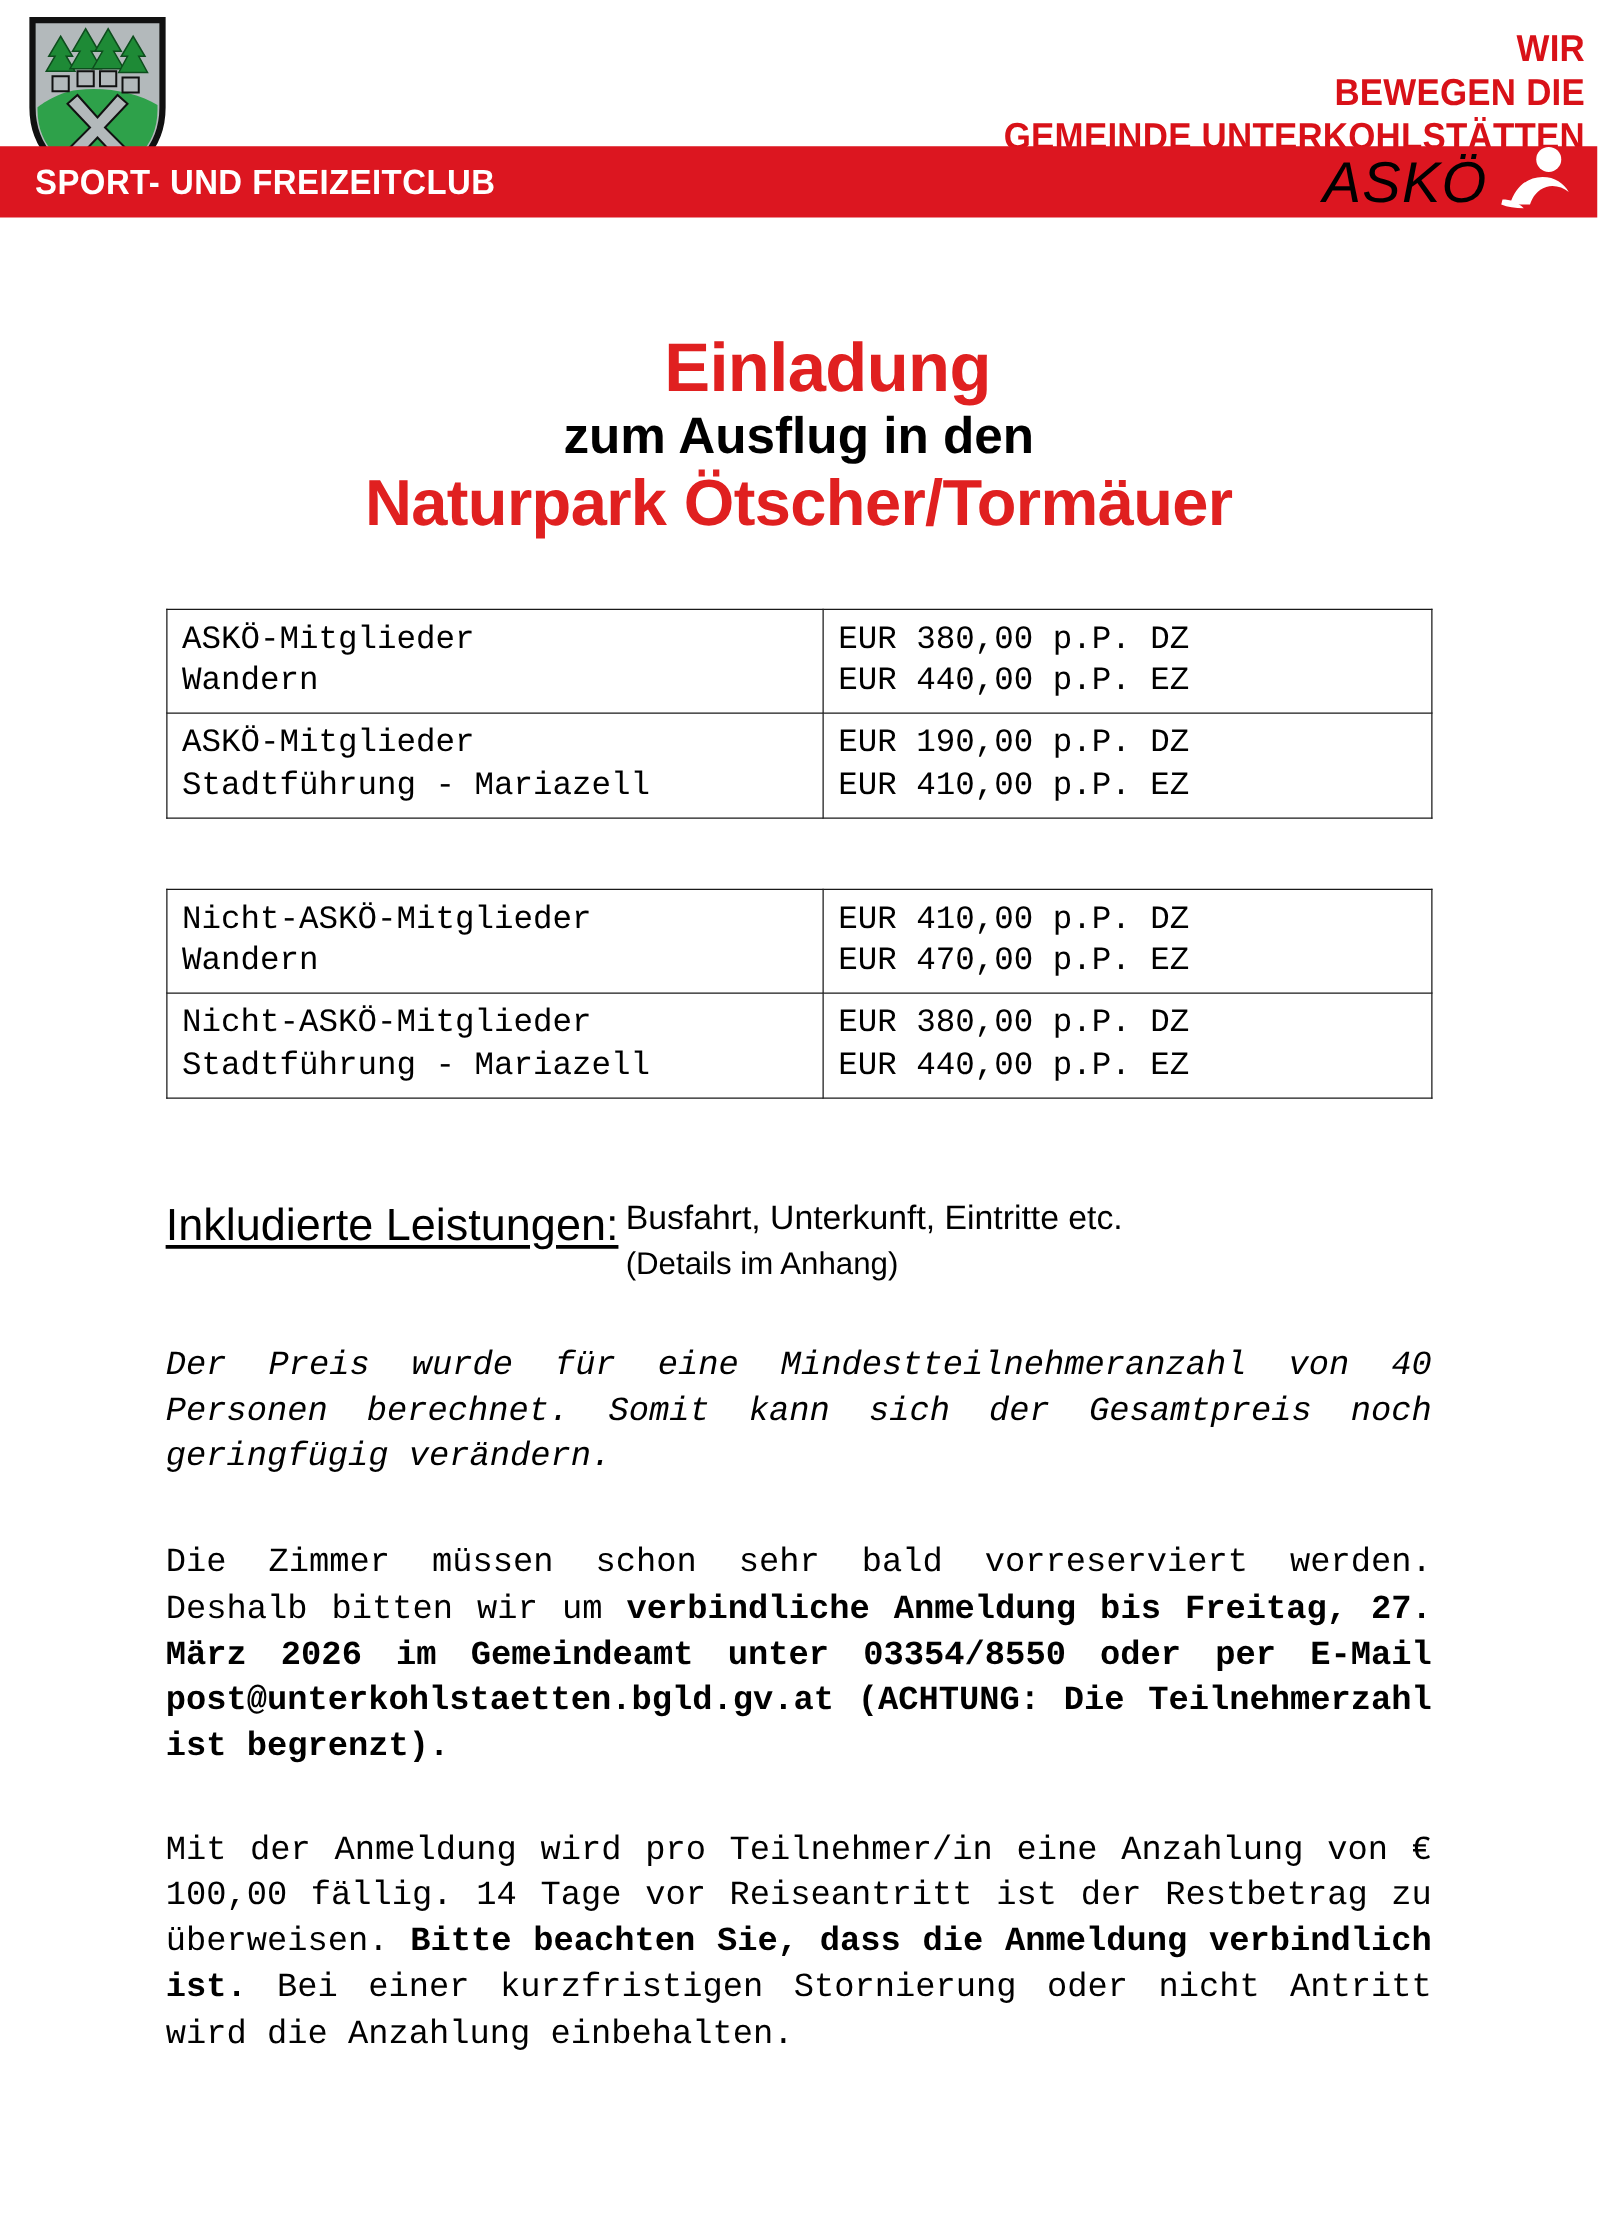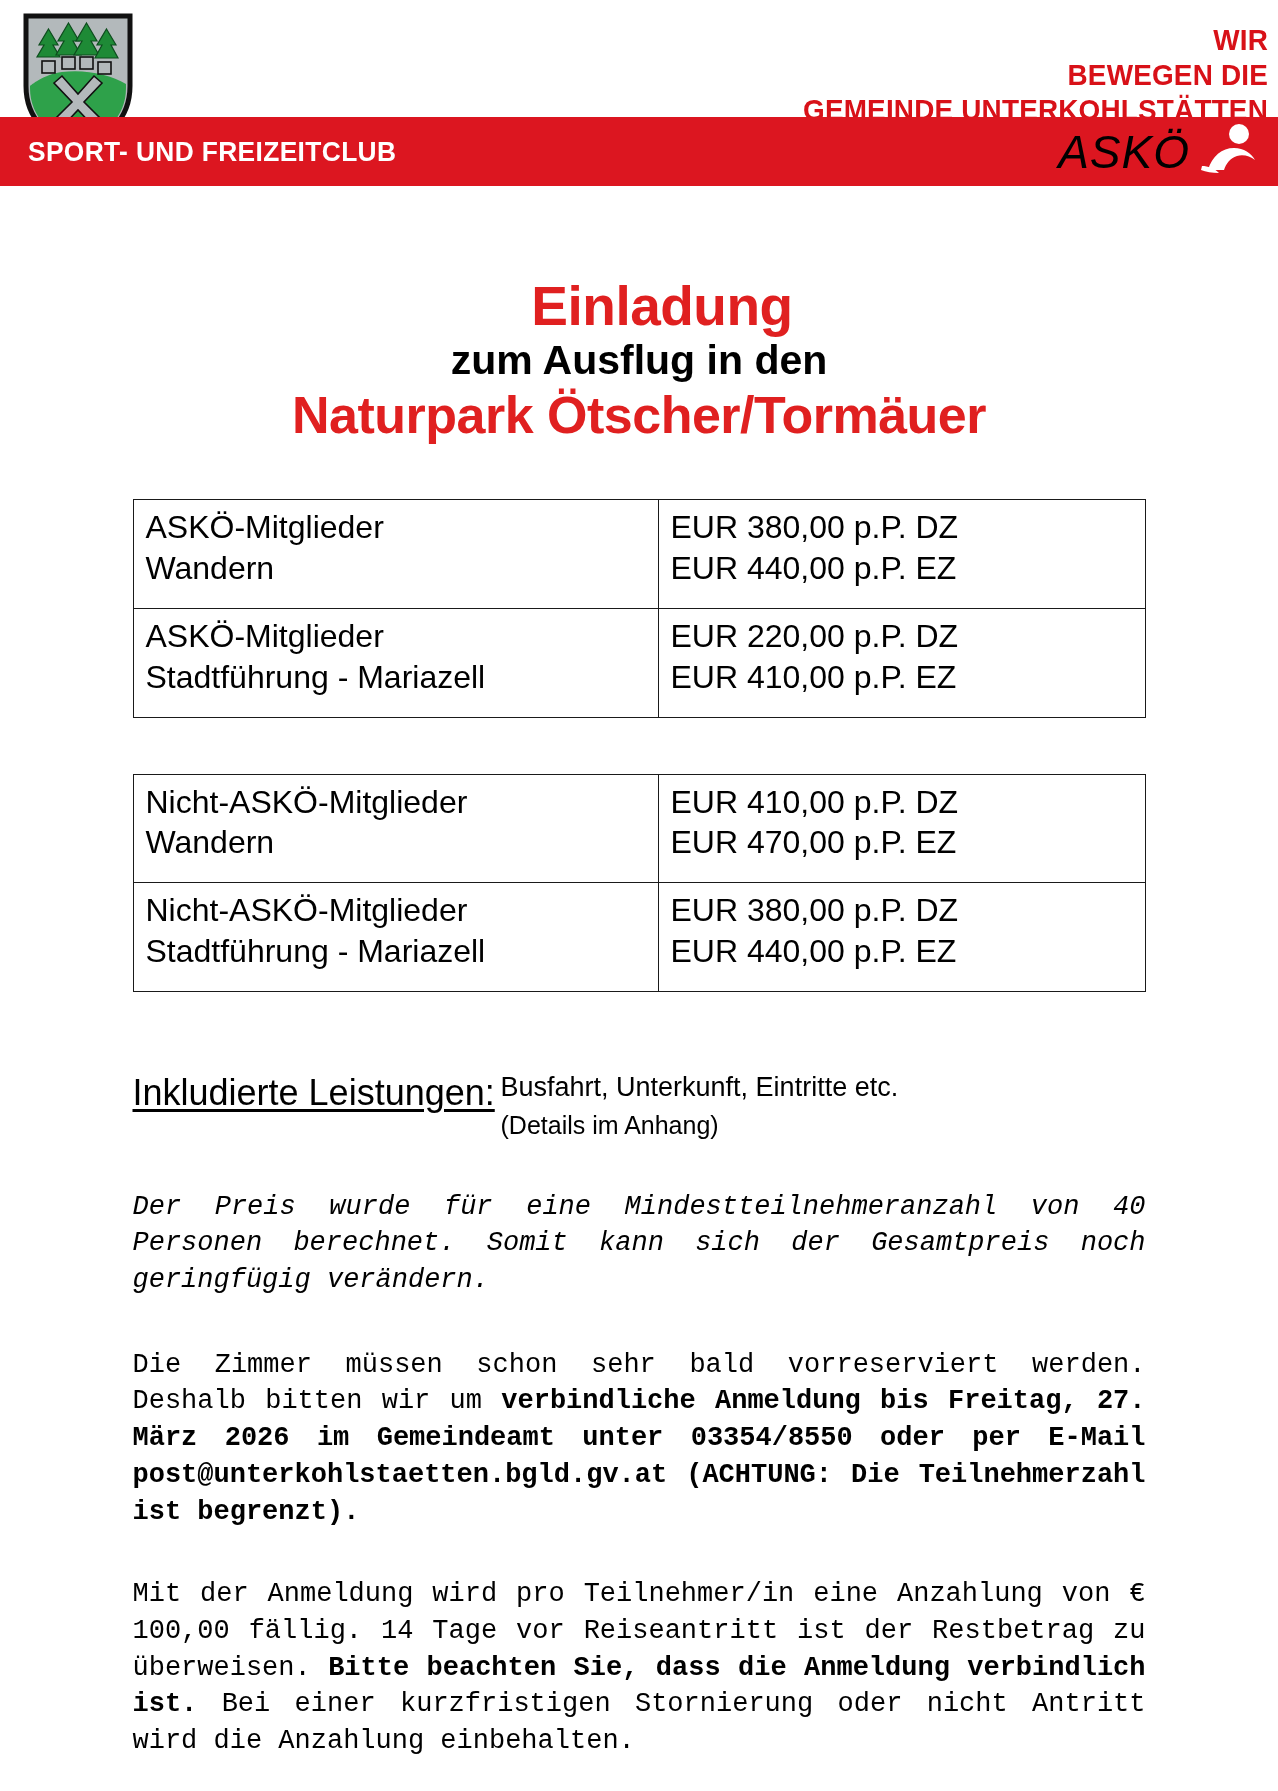--- a/index.html
+++ b/index.html
@@ -40,21 +40,21 @@
     font-size: 30px;
     line-height: 1.17;
     letter-spacing: 0.2px;
     transform: scaleX(0.93);
     transform-origin: right center;
   }
   .slogan div { white-space: nowrap; }
 
   .redbar {
     position: relative;
-    height: 69px;
+    height: 57px;
     background: #DC1620;
     margin: 0;
   }
   .redbar-label {
     position: absolute;
     left: 28px;
     top: 50%;
     transform: translateY(-50%) scaleX(0.94);
     transform-origin: left center;
     color: #ffffff;
@@ -122,25 +122,25 @@
   .price-table {
     border-collapse: collapse;
     width: 1013px;
     margin: 0 auto;
     table-layout: fixed;
   }
   .price-table.first { margin-top: 54px; }
   .price-table.second { margin-top: 56px; }
   .price-table td {
     border: 1.4px solid #1a1a1a;
-    padding: 7px 0 19px 12px;
-    font-size: 32px;
+    padding: 7px 0 9px 12px;
+    font-size: 26px;
     line-height: 1.28;
     vertical-align: top;
-    font-family: Liberation Sans, sans-serif;
+    font-family: Liberation Mono, monospace;
   }
   .price-table td.c-left { width: 512px; }
   .price-table .ln2 { display: block; }
 
   
   .content {
     width: 1013px;
     margin: 0 auto;
     font-size: 27px;
     line-height: 1.35;
@@ -242,21 +242,21 @@
         <span>EUR 380,00 p.P. DZ</span>
         <span class="ln2">EUR 440,00 p.P. EZ</span>
       </td>
     </tr>
     <tr>
       <td class="c-left">
         <span>ASKÖ-Mitglieder</span>
         <span class="ln2">Stadtführung - Mariazell</span>
       </td>
       <td>
-        <span>EUR 220,00 p.P. DZ</span>
+        <span>EUR 190,00 p.P. DZ</span>
         <span class="ln2">EUR 410,00 p.P. EZ</span>
       </td>
     </tr>
   </tbody>
 </table>
 
 <table class="price-table second">
   <tbody>
     <tr>
       <td class="c-left">

